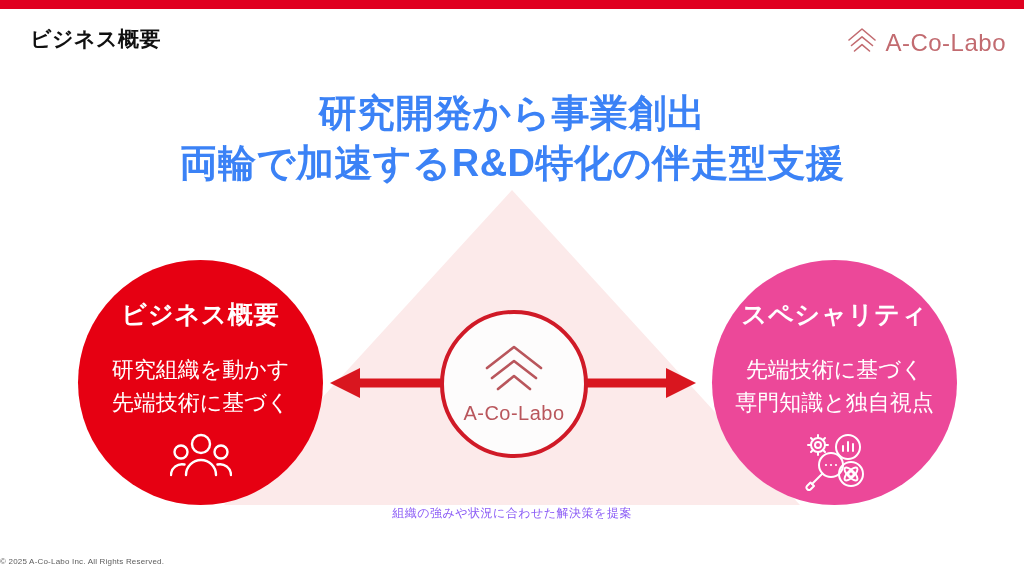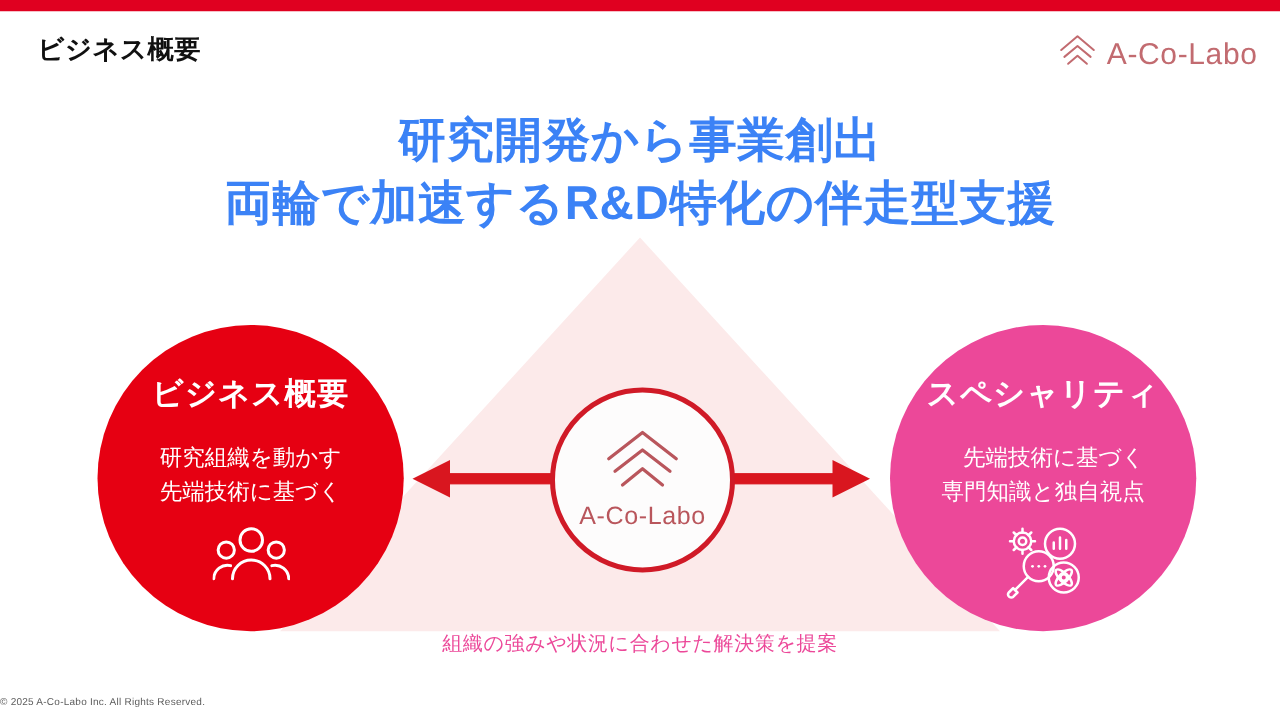--- a/index.html
+++ b/index.html
@@ -108,24 +108,23 @@
   }
   .lobe-title {
     margin-top: 38px;
     font-size: 25px;
     font-weight: bold;
     letter-spacing: 1px;
     white-space: nowrap;
   }
   .lobe-body {
     margin-top: 22px;
-    font-size: 18px;
+    font-size: 22px;
     line-height: 1.5;
     white-space: nowrap;
-    text-align: right;
   }
   .lobe-icon {
     margin-top: 14px;
   }
 
   
   .hub {
     position: absolute;
     left: 440px; top: 310px;
     width: 148px; height: 148px;
@@ -150,22 +149,22 @@
   
   .arrows { position: absolute; left: 0; top: 0; width: 1024px; height: 576px; z-index: 3; }
 
   
   .caption {
     position: absolute;
     left: 0;
     top: 505px;
     width: 1024px;
     text-align: center;
-    font-size: 16px;
-    color: #ec4899;
+    font-size: 12px;
+    color: #8b5cf6;
     letter-spacing: 0.5px;
     z-index: 6;
     white-space: nowrap;
   }
   .footer {
     position: absolute;
     left: 0;
     top: 557px;
     width: 1024px;
     text-align: left;

